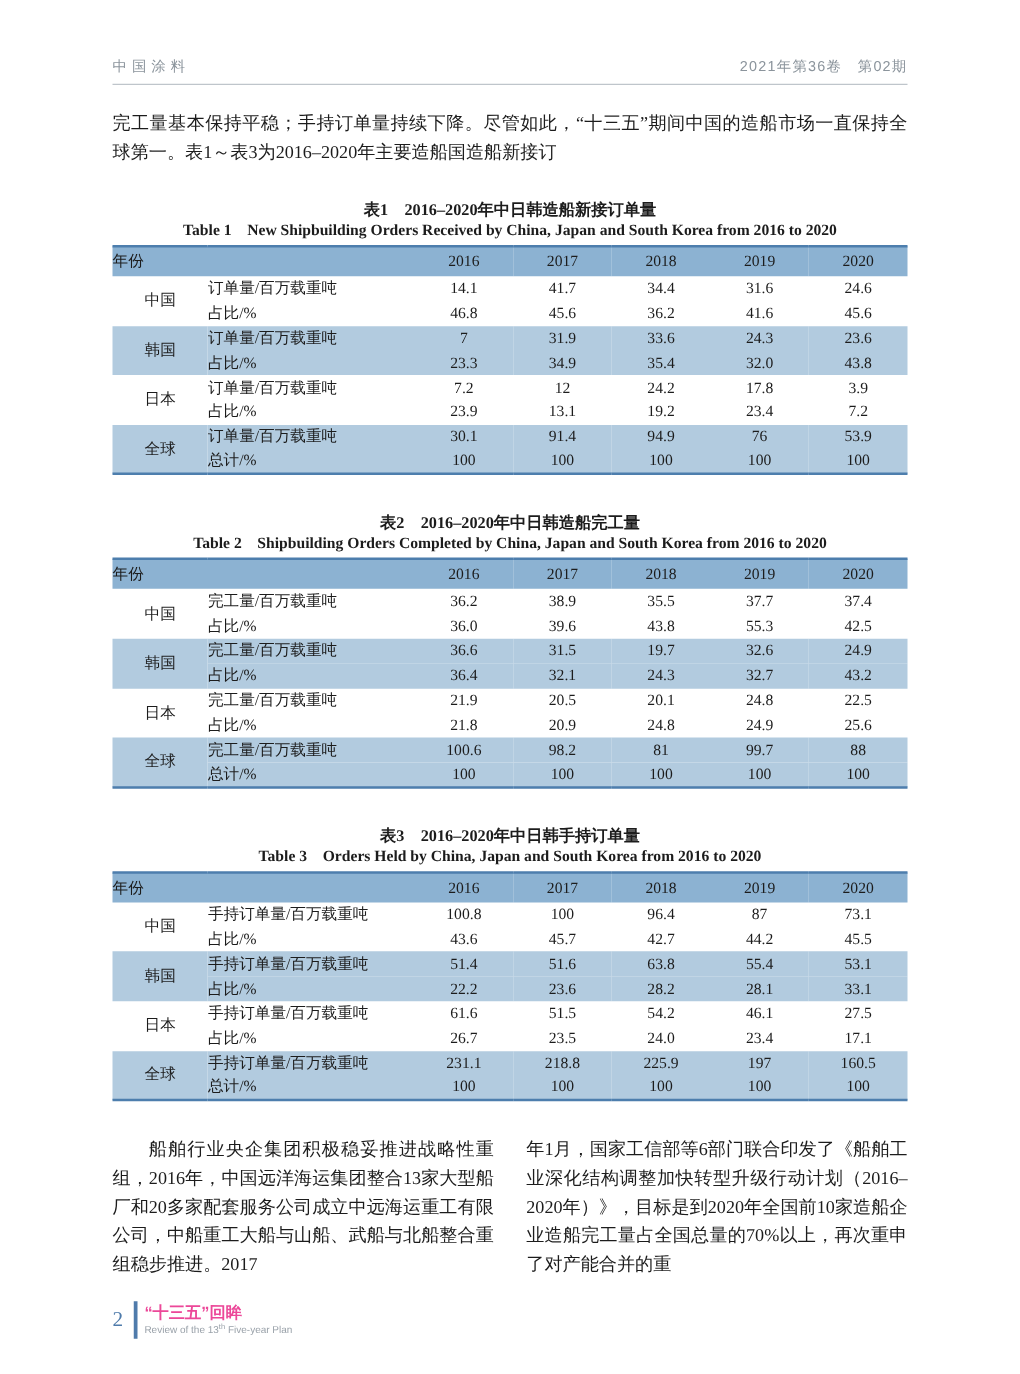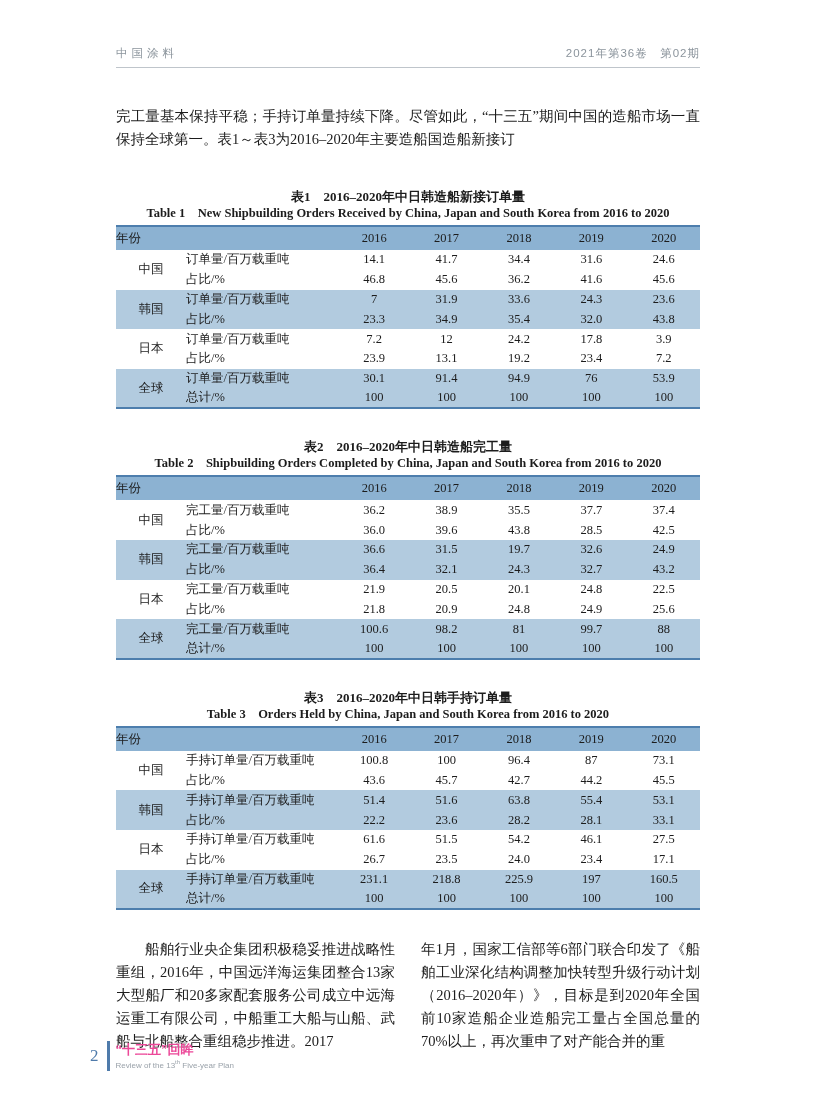--- a/index.html
+++ b/index.html
@@ -3,44 +3,44 @@
 <meta charset="utf-8">
 <style>
   html,body{margin:0;padding:0;background:#ffffff;}
   .page{
     position:relative;
     width:816px;height:1099px;
     margin:0 auto;
     background:#ffffff;
     overflow:hidden;
     box-sizing:border-box;
-    padding:0 116px;
+    padding:0 90px;
     font-family:"Liberation Serif","DejaVu Serif",serif;
     color:#1c1c1c;
   }
   
   .page-header{
     margin-top:46px;
     display:flex;justify-content:space-between;align-items:flex-end;
     padding-bottom:6px;
     border-bottom:1px solid #bfc5cb;
     font-family:"Liberation Sans","DejaVu Sans",sans-serif;
     font-size:11.5px;color:#8b949c;
   }
   .journal-name{letter-spacing:4px;}
   .issue-info{letter-spacing:1px;}
   
   .two-col{display:flex;gap:26px;}
   .col{flex:1 1 0;text-align:justify;font-size:14.5px;line-height:23px;}
-  .intro{margin-top:37px;min-height:70px;}
+  .intro{margin-top:20px;min-height:70px;}
   .body-text{margin-top:28px;min-height:102px;line-height:25.5px;}
   .indent-first{text-indent:2em;}
   
   .table-block{margin-top:30px;}
-  .table-block:first-of-type{margin-top:14px;}
+  .table-block:first-of-type{margin-top:2px;}
   .tbl-title-cn{
     text-align:center;font-weight:bold;font-size:13px;line-height:16px;
   }
   .tbl-title-en{
     text-align:center;font-weight:bold;font-size:12.5px;line-height:16px;
     margin-bottom:4px;
   }
   table.data-table{
     width:100%;border-collapse:collapse;table-layout:fixed;
     border-top:2px solid #4d7ead;border-bottom:2px solid #4d7ead;
@@ -220,21 +220,21 @@
               <td class="val">38.9</td>
               <td class="val">35.5</td>
               <td class="val">37.7</td>
               <td class="val">37.4</td>
             </tr>
             <tr>
               <td class="metric">占比/%</td>
               <td class="val">36.0</td>
               <td class="val">39.6</td>
               <td class="val">43.8</td>
-              <td class="val">28.5</td>
+              <td class="val">55.3</td>
               <td class="val">42.5</td>
             </tr>
             <tr class="shaded">
               <td class="country" rowspan="2">韩国</td>
               <td class="metric">完工量/百万载重吨</td>
               <td class="val">36.6</td>
               <td class="val">31.5</td>
               <td class="val">19.7</td>
               <td class="val">32.6</td>
               <td class="val">24.9</td>

